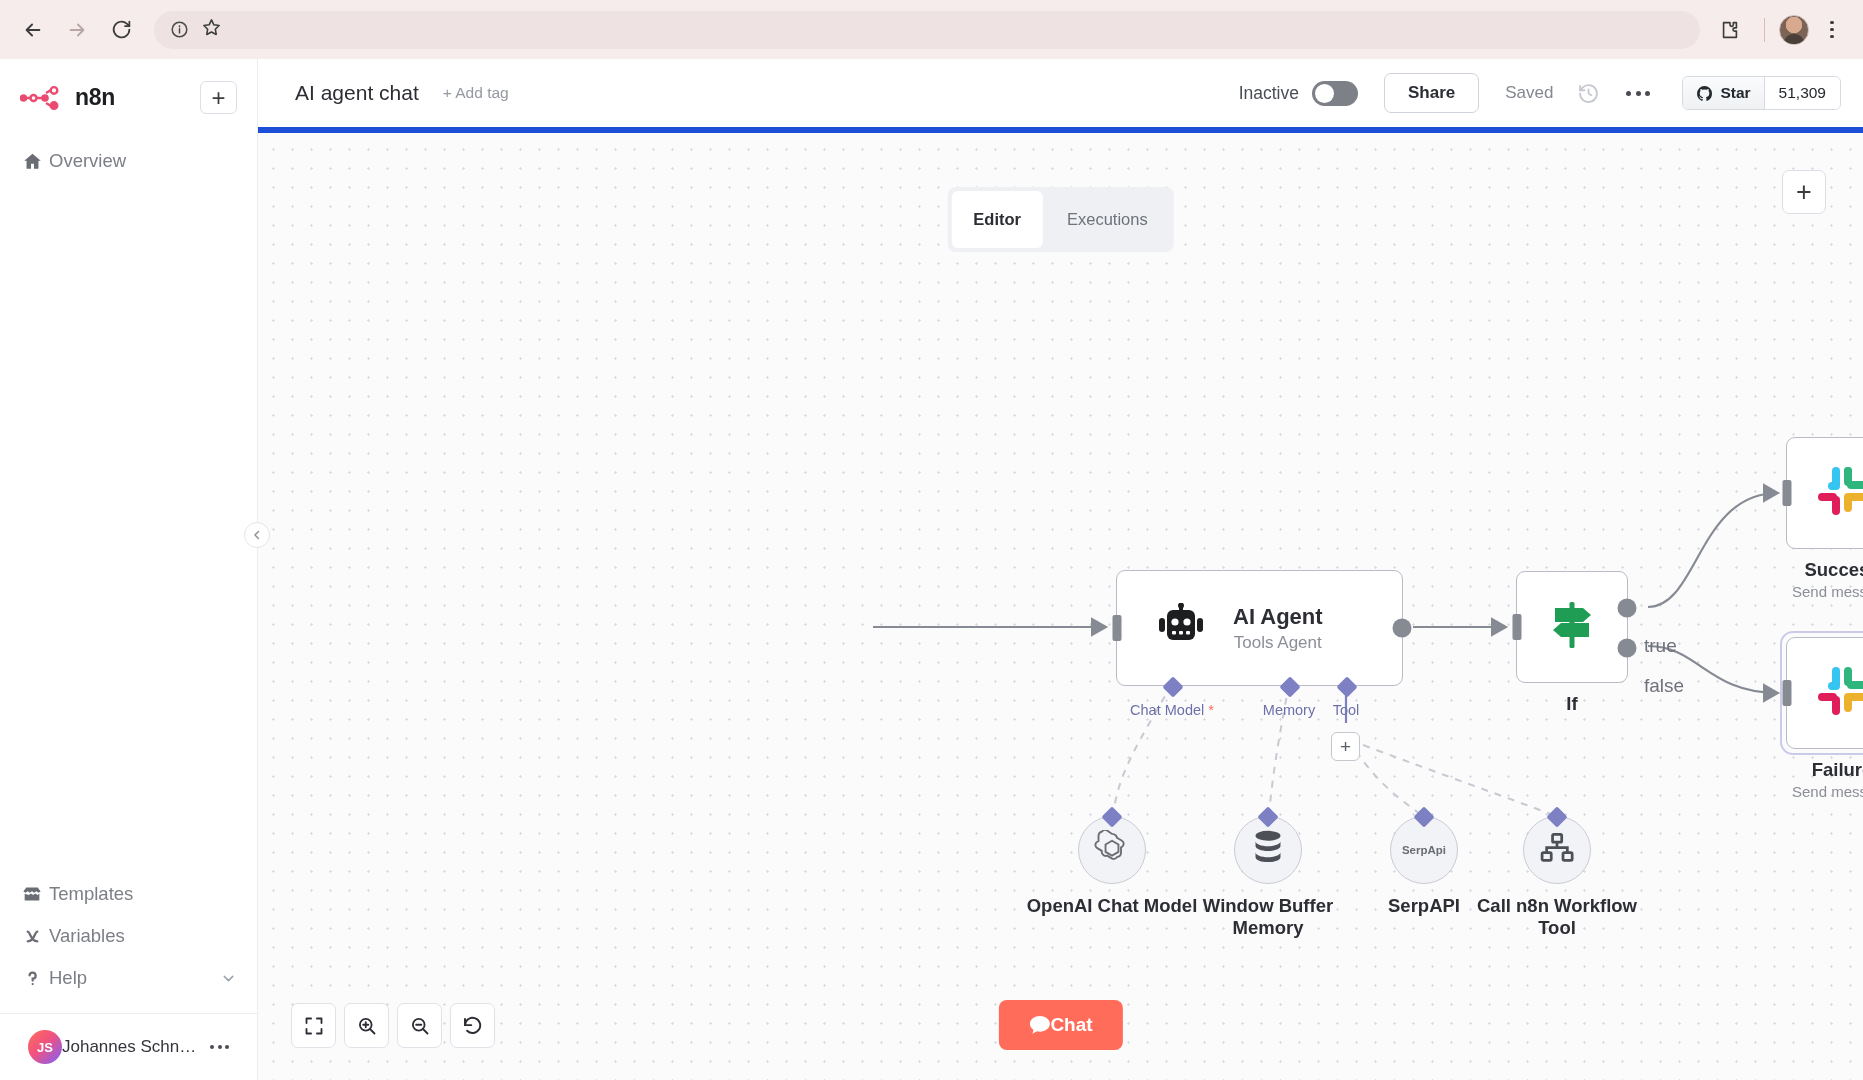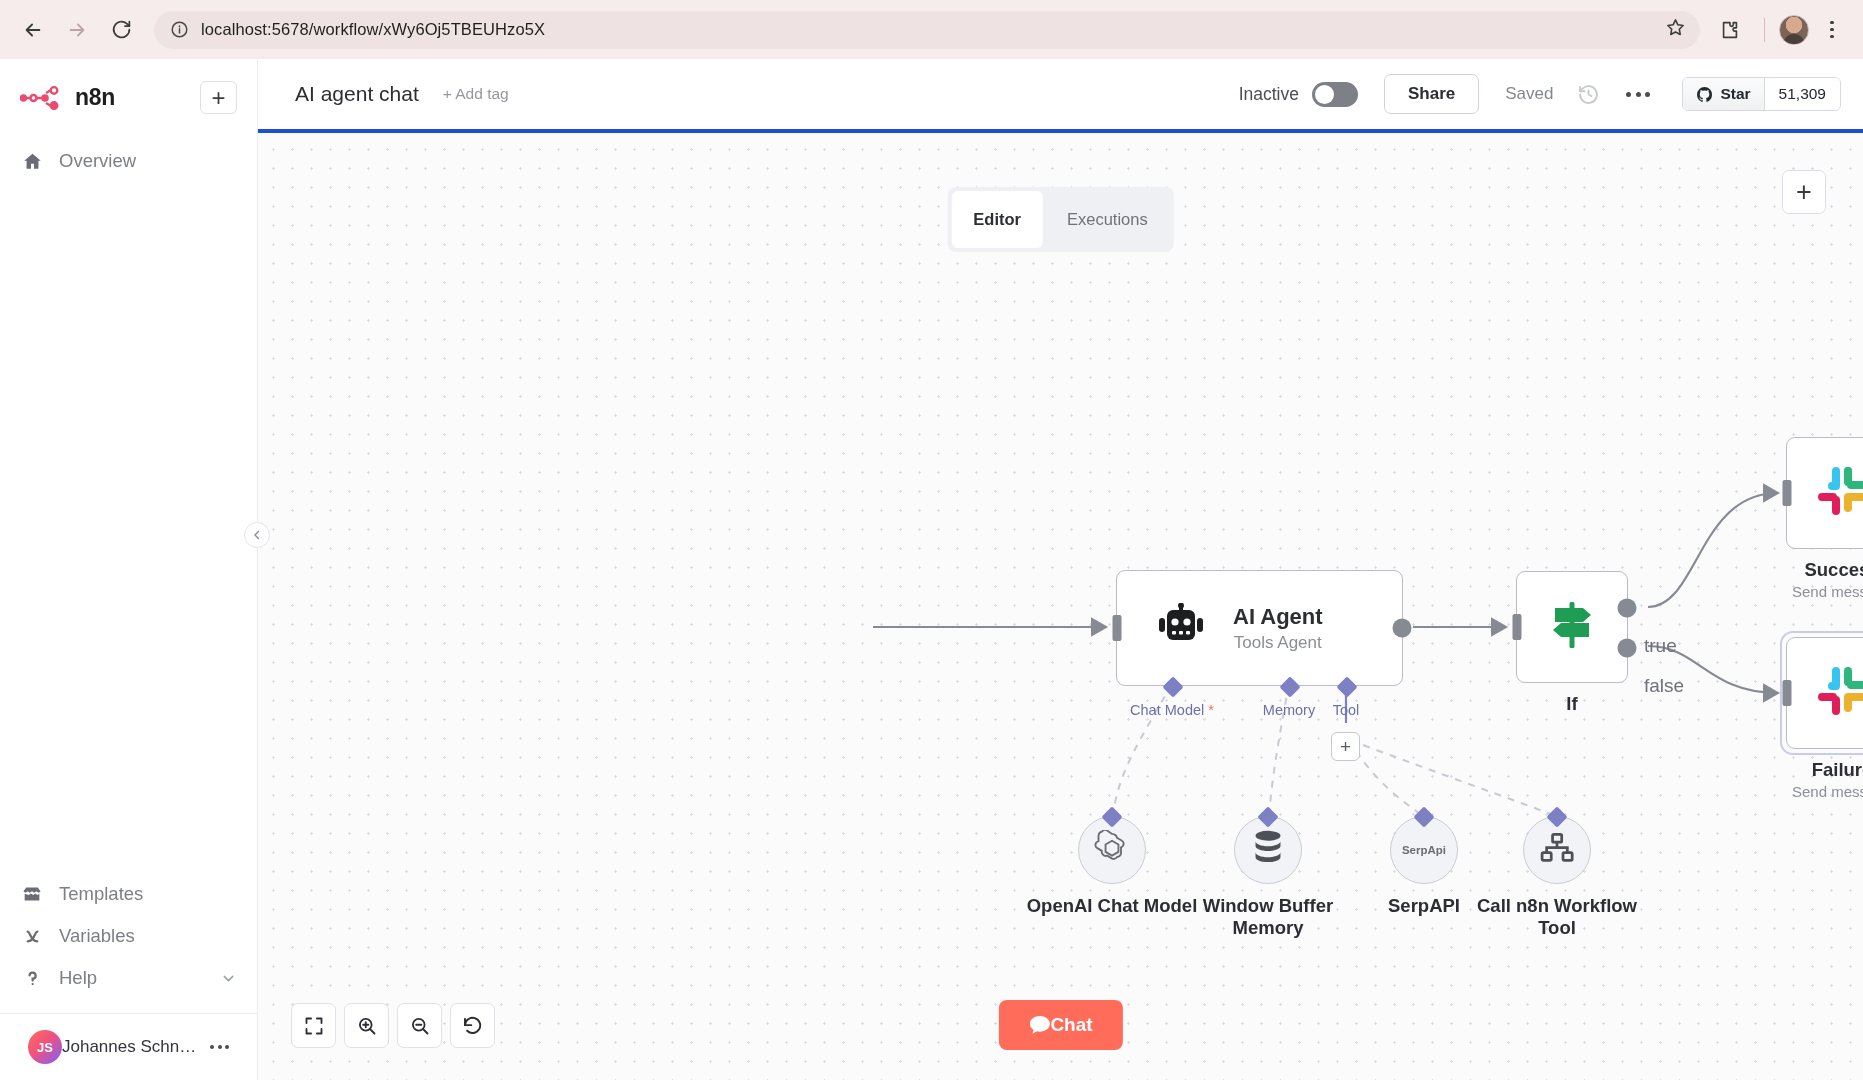--- a/index.html
+++ b/index.html
@@ -61,21 +61,21 @@
   .sb-top { padding: 22px 20px 0 20px; display: flex; align-items: center; justify-content: space-between; }
   .brand { display: flex; align-items: center; gap: 11px; }
   .brand-name { font-size: 23px; font-weight: bold; color: #1d1e20; letter-spacing: -.3px; }
   .plus-box {
     width: 37px; height: 33px; border: 1px solid #dcdfe7; border-radius: 6px;
     display: flex; align-items: center; justify-content: center;
     font-size: 24px; color: #3c3c3c; font-weight: 300; line-height: 1; background: #fff;
   }
   .sb-nav { margin-top: 26px; }
   .sb-item {
-    display: flex; align-items: center; gap: 15px;
+    display: flex; align-items: center; gap: 5px;
     padding: 10px 20px; font-size: 18.5px; color: #7d7f87;
     position: relative;
   }
   .sb-item .ic { width: 24px; display: flex; align-items: center; justify-content: center; color: #6b6d75; flex: none; }
   .sb-bottom { margin-top: auto; }
   .sb-chevron { margin-left: auto; color: #9aa0ab; display: flex; }
   .sb-user {
     border-top: 1px solid #ecedf1; margin-top: 14px;
     padding: 16px 28px; display: flex; align-items: center; 
   }
@@ -93,21 +93,21 @@
     width: 26px; height: 26px; border-radius: 50%;
     background: #fff; border: 1px solid #e3e5ea;
     display: flex; align-items: center; justify-content: center;
     color: #8a8d96; z-index: 20;
   }
 
   
   .main { flex: 1; display: flex; flex-direction: column; position: relative; min-width: 0; }
   .topbar {
     height: 74px; flex: none; background: #fff;
-    border-bottom: 4px solid #1d4ed8;
+    border-bottom: 6px solid #1d4ed8;
     display: flex; align-items: center; padding: 0 0 0 37px; gap: 0; position: relative; z-index: 6;
   }
   .wf-title { font-size: 21px; color: #2c2e34; }
   .add-tag { font-size: 15.5px; color: #9598a1; margin-left: 24px; }
   .topbar-right { margin-left: auto; display: flex; align-items: center; gap: 0; padding-right: 0; }
   .inactive-label { font-size: 17.5px; color: #4c4e55; margin-right: 13px; }
   .toggle {
     width: 46px; height: 25px; border-radius: 13px; background: #7d8087;
     position: relative; flex: none; margin-right: 26px;
   }
@@ -246,21 +246,20 @@
         <path d="M21 3v5h-5"></path>
       </svg>
   </div>
   <div class="omnibox">
     <span style="display:flex;color:#4a4a4a">
       <svg width="19" height="19" viewBox="0 0 24 24" fill="none" stroke="currentColor" stroke-width="1.9">
           <circle cx="12" cy="12" r="9.2"></circle>
           <path d="M12 11v5.4M12 7.6v.9" stroke-linecap="round"></path>
         </svg>
     </span>
-    <span class="url">localhost:5678/workflow/xWy6Oj5TBEUHzo5X</span>
     <span class="star-ico">
       <svg width="21" height="21" viewBox="0 0 24 24" fill="none" stroke="currentColor" stroke-width="1.8" stroke-linejoin="round">
           <path d="M12 3.3l2.7 5.6 6 .85-4.35 4.2 1.05 6L12 17.1l-5.4 2.85 1.05-6L3.3 9.75l6-.85z"></path>
         </svg>
     </span>
   </div>
   <div class="ext-ico">
     <svg width="22" height="22" viewBox="0 0 24 24" fill="none" stroke="currentColor" stroke-width="1.8" stroke-linejoin="round">
         <path d="M5 4h7v2.2a1.8 1.8 0 1 0 3.6 0V4H19v5.6h-1.9a1.8 1.8 0 1 0 0 3.6H19V20H5z"></path>
       </svg>

